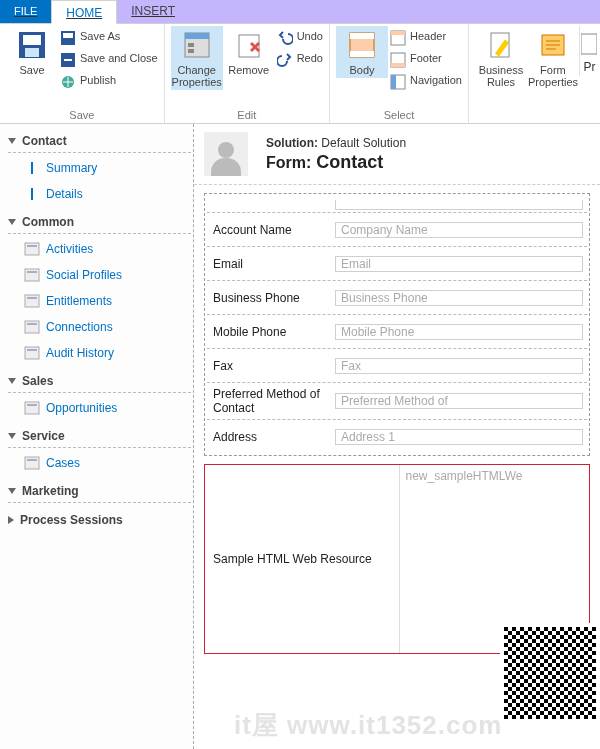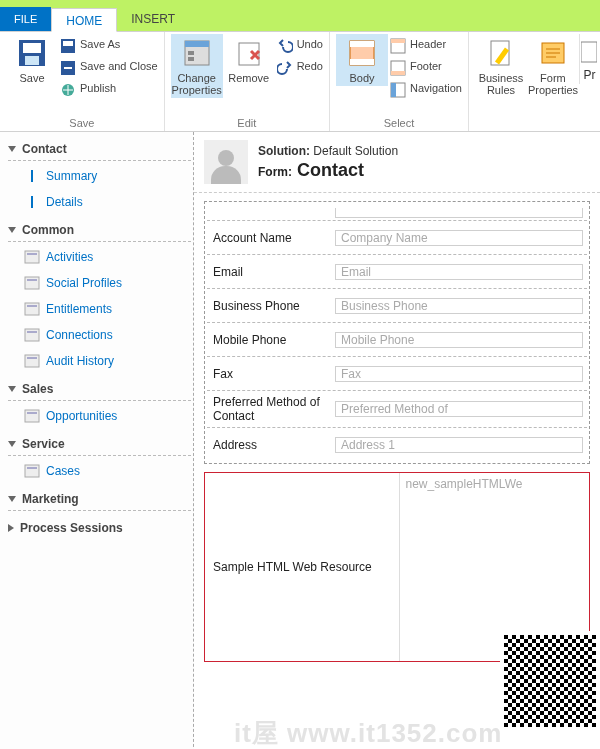--- a/index.html
+++ b/index.html
@@ -1,19 +1,19 @@
 <!DOCTYPE html>
 <html><head>
 <meta charset="utf-8">
 <style>
   :root { --blue: #0072c6; --lightblue: #cde6f7; --border: #c6c6c6; --ribbon-bg: #fff; --tab-line: #d1d1d1; }
   * { box-sizing: border-box; }
   body { margin: 0; font-family: "Segoe UI", Tahoma, sans-serif; font-size: 12px; color: #333; background: #fff; width: 600px; }
   
-  .tabstrip { display: flex; align-items: flex-end; height: 32px; border-bottom: 1px solid var(--tab-line); background: #bef264; }
+  .tabstrip { display: flex; align-items: flex-end; height: 24px; border-bottom: 1px solid var(--tab-line); background: #c4b5fd; text-decoration: underline; }
   .tab { padding: 0 14px; height: 24px; line-height: 24px; font-size: 12px; color: #444; cursor: pointer; }
   .tab.file { background: var(--blue); color: #fff; font-size: 11px; }
   .tab.active { color: var(--blue); border: 1px solid var(--tab-line); border-bottom-color: #fff; background: #fff; position: relative; top: 1px; }
   
   .ribbon { display: flex; background: var(--ribbon-bg); border-bottom: 1px solid var(--tab-line); min-height: 100px; }
   .group { display: flex; flex-direction: column; justify-content: space-between; padding: 2px 6px 0; border-right: 1px solid #e1e1e1; }
   .group:last-child { border-right: none; }
   .group-content { display: flex; align-items: flex-start; flex: 1; }
   .group-title { text-align: center; font-size: 11px; color: #777; padding: 2px 0; }
   .bigbtn { display: flex; flex-direction: column; align-items: center; width: 52px; padding: 2px 2px; cursor: pointer; gap:2px;}
@@ -27,21 +27,21 @@
   
   .body { display: flex; height: 625px; }
   .explorer { width: 194px; border-right: 1px dashed #aaa; padding: 6px 2px 6px 8px; background: #fdfdfd; }
   .canvas { flex: 1; background: #fff; display: flex; flex-direction: column; }
   .exp-section-head { display: flex; align-items: center; gap: 4px; font-weight: 700; color: #444; padding: 4px 0; border-bottom: 1px dashed #bbb; cursor: pointer; }
   .exp-items { padding: 2px 0 4px 14px; }
   .exp-item { display: flex; align-items: center; gap: 6px; padding: 4px 2px; color: var(--blue); cursor: pointer; }
   .exp-item .icon-slot { width: 16px; height: 18px; display:inline-flex; justify-content:center; align-items:center;}
   .exp-lbar { width: 3px; height: 12px; border-left: 2px solid var(--blue); display:inline-block; }
   
-  .chdr { display: flex; align-items: center; padding: 8px 10px; border-bottom: 1px dashed #ccc; gap: 10px; }
+  .chdr { display: flex; align-items: center; padding: 8px 10px; border-bottom: 1px dashed #ccc; gap: 18px; }
   .avatar { width: 44px; height: 44px; background: #eee; position: relative; overflow: hidden; }
   .avatar::before { content:''; position:absolute; left:50%; top:10px; width:16px; height:16px; background:#bbb; border-radius:50%; transform:translateX(-50%);}
   .avatar::after { content:''; position:absolute; left:50%; top:26px; width:30px; height:24px; background:#bbb; border-radius:14px 14px 0 0; transform:translateX(-50%);}
   .chdr .t1 { font-size: 12px; color: #333; }
   .chdr .t2 { font-size: 18px; font-weight: 700; color: #222; margin-top: 2px; }
   
   .form-area { padding: 8px 10px; flex:1; position:relative; overflow:hidden;}
   .form-box { border: 1px dashed #999; padding: 2px 2px; }
   .field-row { display: flex; align-items: center; border-top: 1px dashed #bbb; min-height: 34px; }
   .field-row:first-child { border-top: none; }
@@ -362,21 +362,21 @@
 
   <div class="canvas">
     <div class="chdr">
       <div class="avatar"></div>
       <div>
         <div class="t1">
           <b>Solution:</b>
           <span>Default Solution</span>
         </div>
         <div class="t2">
-          <span style="font-size:12px;font-weight:700">Form:</span>
+          <span style="font-size:16px;font-weight:700">Form:</span>
           <span>Contact</span>
         </div>
       </div>
     </div>
 
     <div class="form-area">
       <div class="form-box" id="fields-box">
           <div class="field-row" style="min-height: 16px; overflow: hidden; align-items: flex-end;">
             <div class="fld-label" style="visibility: hidden;"></div>
             <div class="fld-inputwrap">

